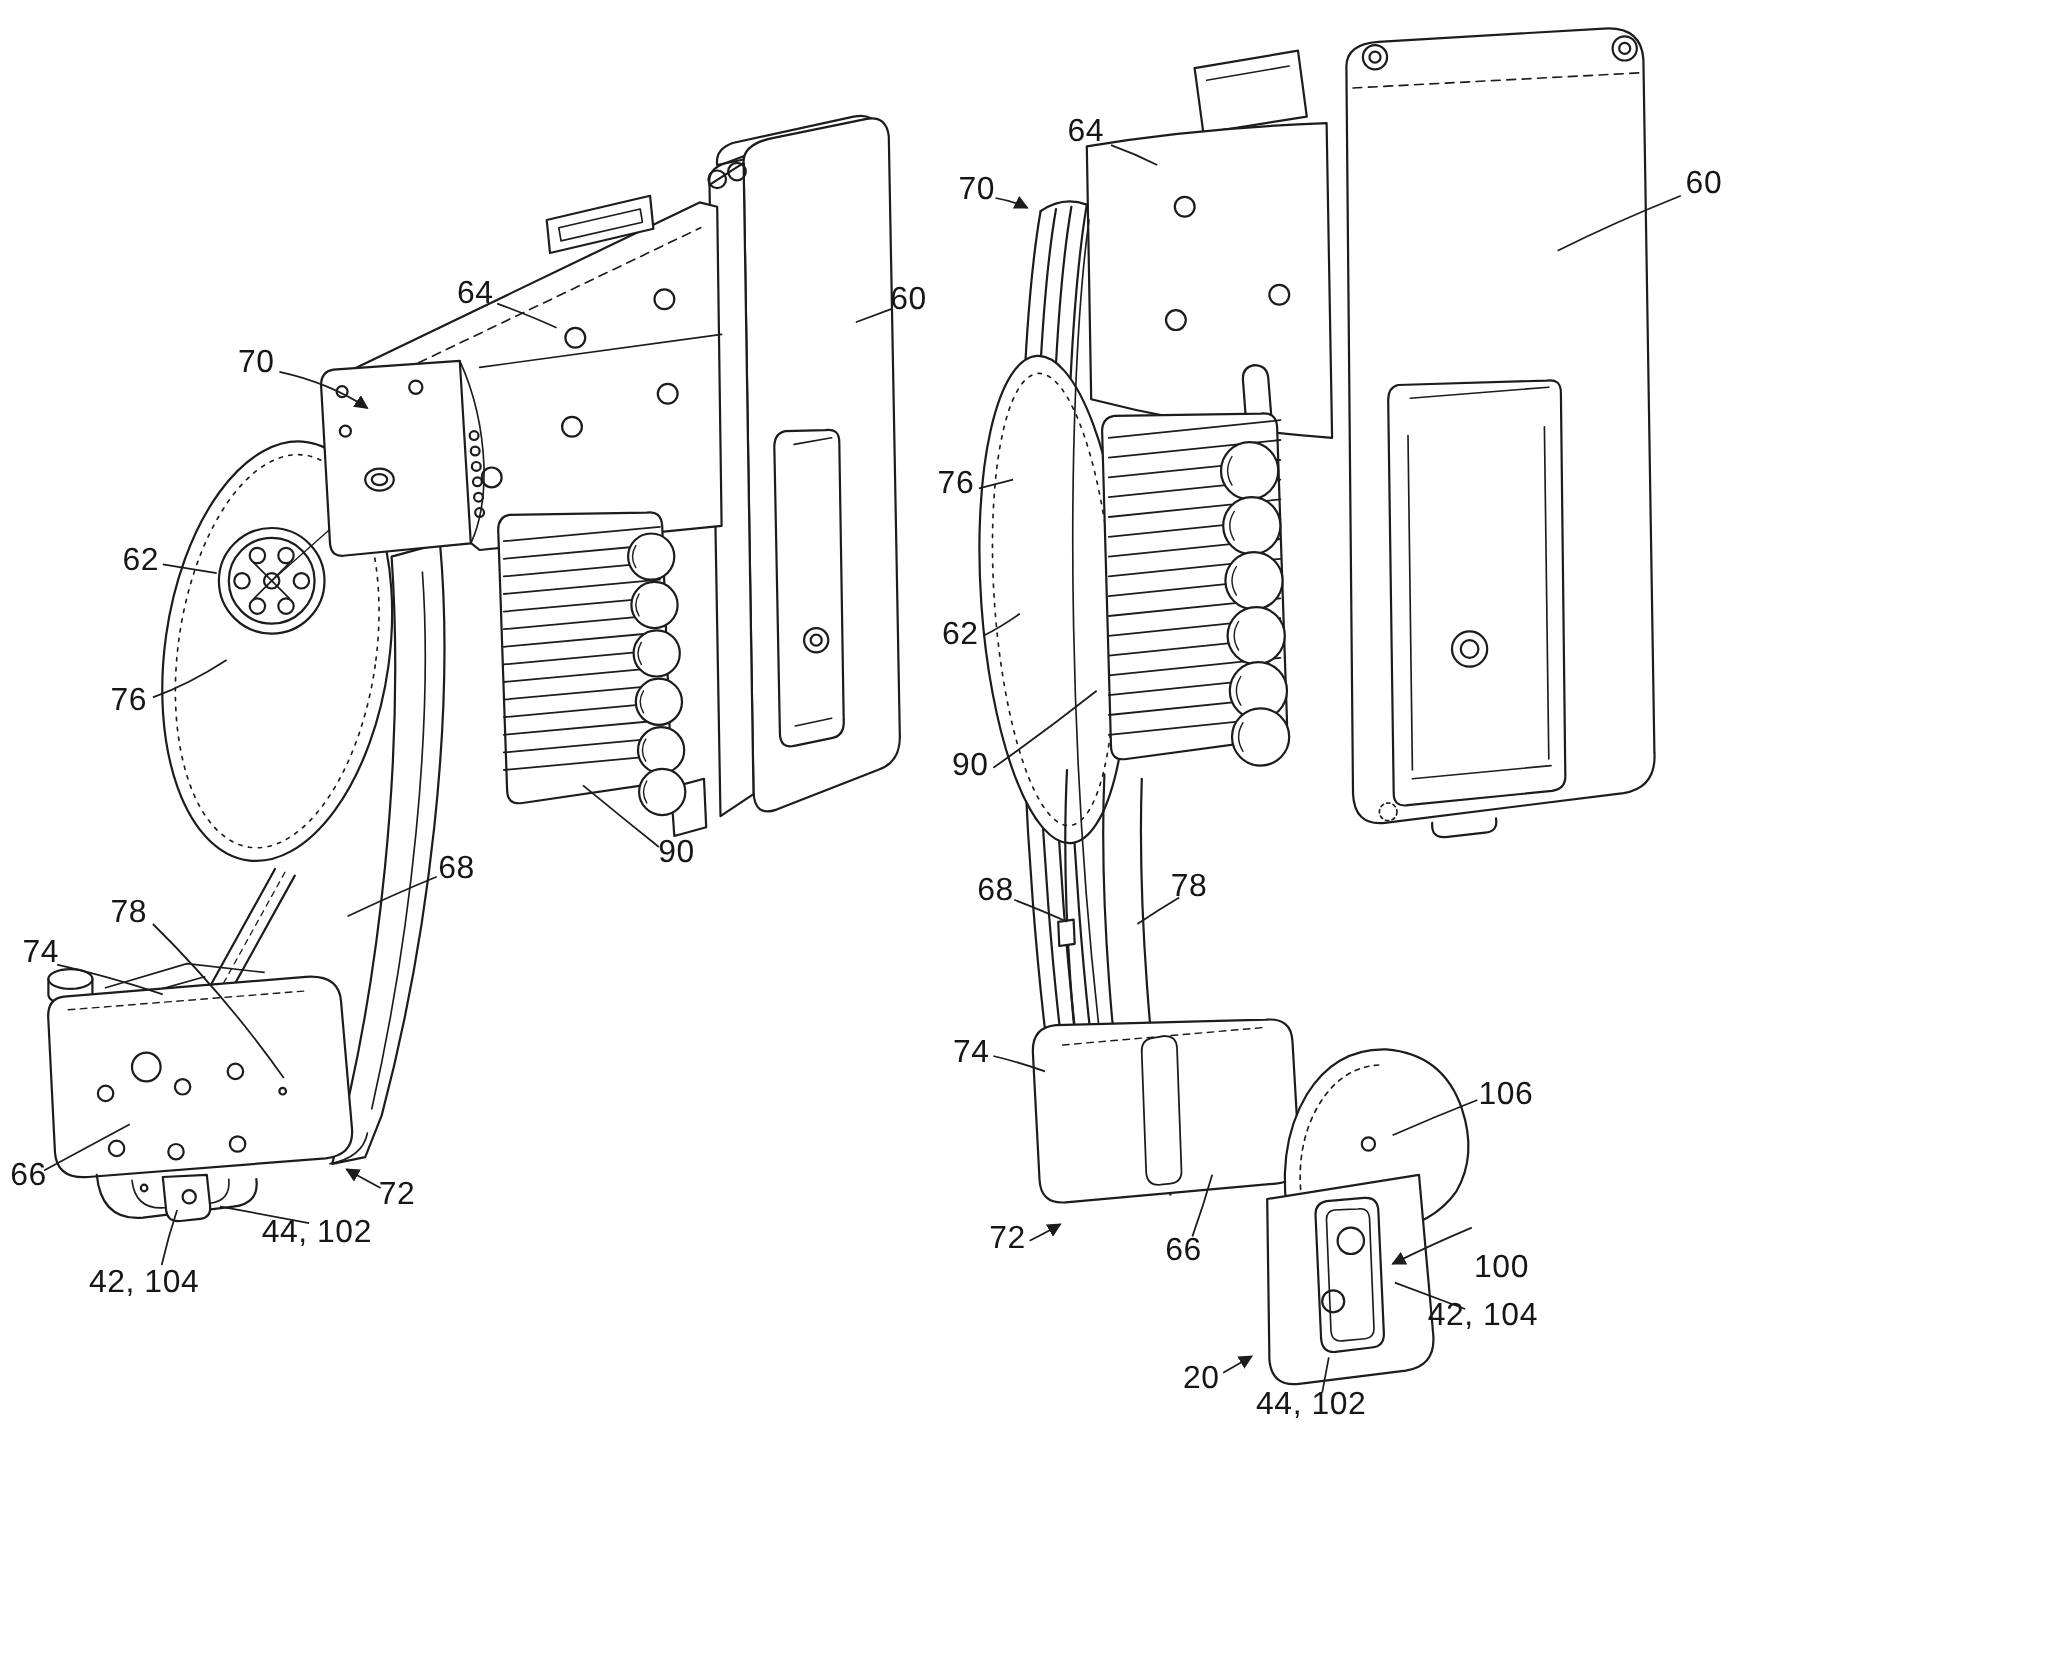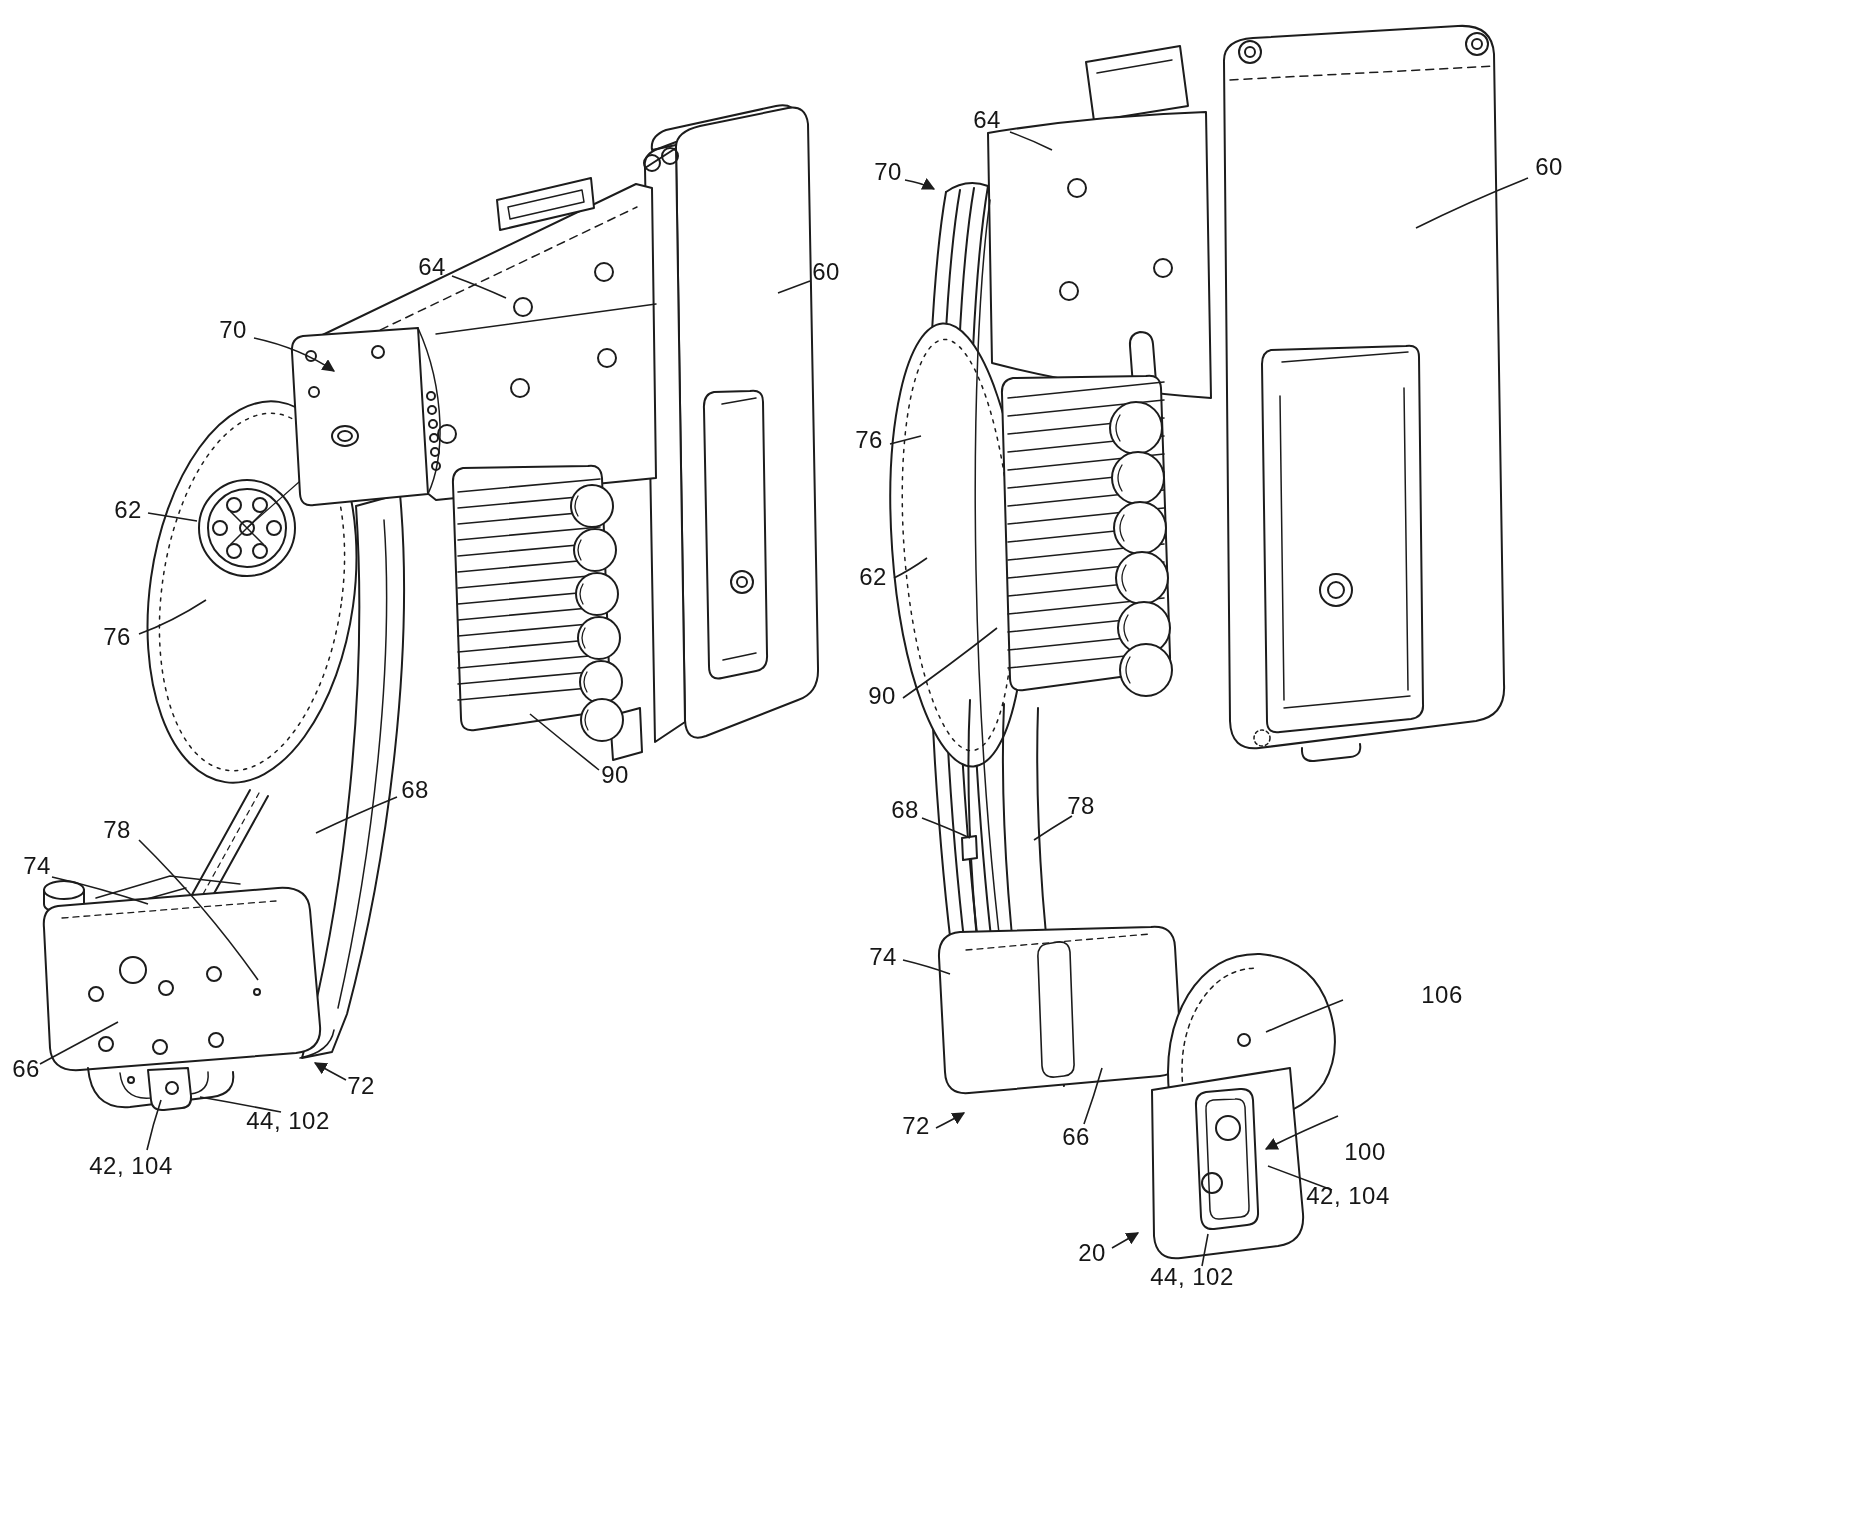--- a/index.html
+++ b/index.html
@@ -8,21 +8,21 @@
     width:1876px;
     height:1522px;
     background:#ffffff;
     font-family:"Liberation Sans", sans-serif;
     overflow:hidden;
   }
   .canvas svg{position:absolute;left:0;top:0;}
   .ref-label{
     position:absolute;
     transform:translate(-50%,-50%);
-    font-size:24px;
+    font-size:29px;
     line-height:1;
     color:#161616;
     white-space:nowrap;
     letter-spacing:.5px;
     user-select:none;
   }
 </style>
 </head>
 <body>
 
@@ -292,21 +292,21 @@
 
   <div class="ref-label" style="left:987px;top:120px">64</div>
   <div class="ref-label" style="left:888px;top:172px">70</div>
   <div class="ref-label" style="left:1549px;top:167px">60</div>
   <div class="ref-label" style="left:869px;top:440px">76</div>
   <div class="ref-label" style="left:873px;top:577px">62</div>
   <div class="ref-label" style="left:882px;top:696px">90</div>
   <div class="ref-label" style="left:905px;top:810px">68</div>
   <div class="ref-label" style="left:1081px;top:806px">78</div>
   <div class="ref-label" style="left:883px;top:957px">74</div>
-  <div class="ref-label" style="left:1442px;top:995px">106</div>
+  <div class="ref-label" style="left:1369px;top:995px">106</div>
   <div class="ref-label" style="left:916px;top:1126px">72</div>
   <div class="ref-label" style="left:1076px;top:1137px">66</div>
   <div class="ref-label" style="left:1365px;top:1152px">100</div>
   <div class="ref-label" style="left:1348px;top:1196px">42, 104</div>
   <div class="ref-label" style="left:1092px;top:1253px">20</div>
   <div class="ref-label" style="left:1192px;top:1277px">44, 102</div>
 
 </div>
 
 </body></html>

